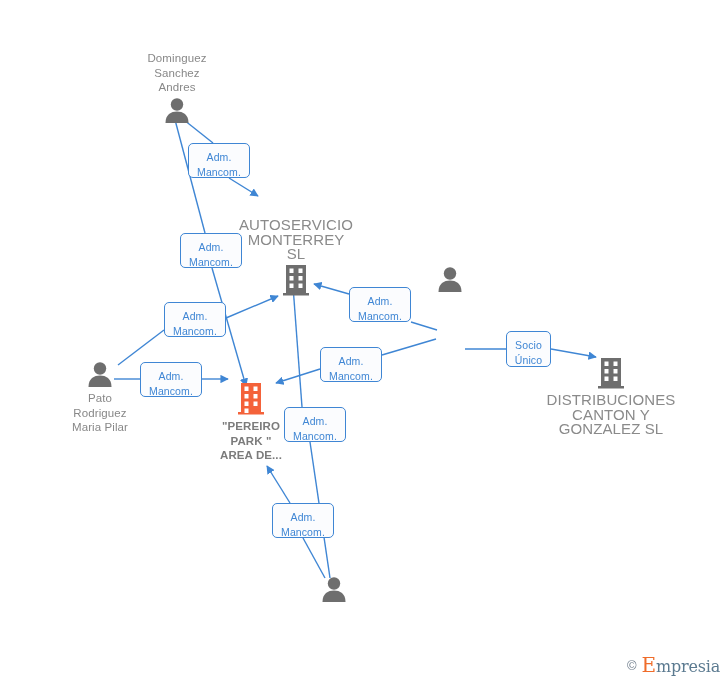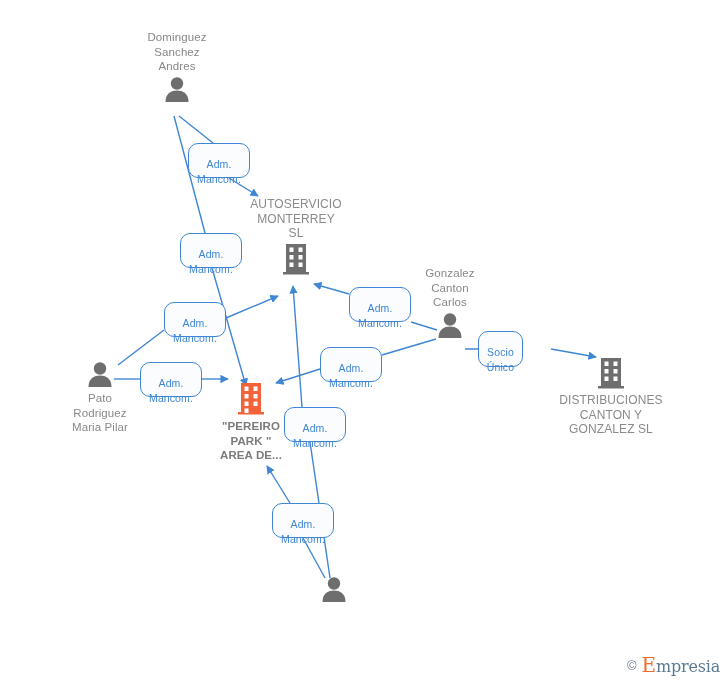--- a/index.html
+++ b/index.html
@@ -27,43 +27,44 @@
   .node-icon {
     display: block;
     margin: 0 auto;
   }
   .node-label {
     font-size: 11.5px;
     line-height: 14.6px;
     color: #888888;
     white-space: pre-line;
     letter-spacing: 0.1px;
+    margin-top: 21px;
   }
   .node-label.above { margin-bottom: 2px; }
   .node-label.below { margin-top: 4px; }
   .node-label.company-main {
     color: #7b7b7b;
     font-weight: bold;
     font-size: 11.5px;
   }
   .node-label.company-gray {
     color: #8a8a8a;
-    font-size: 12px;
+    font-size: 15px;
   }
   .edge-label {
     position: absolute;
     box-sizing: border-box;
     border: 1.3px solid #3f86d4;
-    border-radius: 10px;
+    border-radius: 5px;
     background: #fbfcfe;
     color: #3f86d4;
     font-size: 10.5px;
     line-height: 15px;
     text-align: center;
-    padding-top: 13px;
+    padding-top: 6px;
     white-space: pre-line;
     letter-spacing: 0.1px;
   }
   .watermark {
     position: absolute;
     right: 8px;
     bottom: 8px;
     display: flex;
     align-items: center;
     gap: 5px;
@@ -140,23 +141,20 @@
       <rect x="16.5" y="4.5" width="4" height="4.5"></rect>
       <rect x="7.5" y="12" width="4" height="4.5"></rect>
       <rect x="16.5" y="12" width="4" height="4.5"></rect>
       <rect x="7.5" y="19.5" width="4" height="4.5"></rect>
       <rect x="16.5" y="19.5" width="4" height="4.5"></rect>
     </g>
   </svg>
 </div>
 
 <div class="node" style="left:390px; top:266px; width:120px;">
-  <div class="node-label above">Gonzalez
-Canton
-Carlos</div>
   <svg class="node-icon" width="28" height="26" viewBox="0 0 28 26">
     <circle cx="14" cy="7.5" r="6.2" fill="#6e6e6e"></circle>
     <path d="M 2.5 26 C 2.5 17.5 8 14.5 14 14.5 C 20 14.5 25.5 17.5 25.5 26 Z" fill="#6e6e6e"></path>
   </svg>
 </div>
 
 <div class="node" style="left:531px; top:357px; width:160px;">
   <svg class="node-icon" width="28" height="32" viewBox="0 0 28 32">
     <rect x="4" y="1" width="20" height="29" fill="#6e6e6e"></rect>
     <rect x="1" y="29" width="26" height="2.5" fill="#6e6e6e"></rect>
@@ -227,19 +225,19 @@
 
 <div class="edge-label" style="left:320px; top:347px; width:62px; height:35px;">Adm.
 Mancom.</div>
 
 <div class="edge-label" style="left:284px; top:407px; width:62px; height:35px;">Adm.
 Mancom.</div>
 
 <div class="edge-label" style="left:272px; top:503px; width:62px; height:35px;">Adm.
 Mancom.</div>
 
-<div class="edge-label" style="left:478px; top:331px; width:45px; height:36px;">Socio
+<div class="edge-label" style="left:506px; top:331px; width:45px; height:36px;">Socio
 Único</div>
 
 <div class="watermark">
   <span class="wm-c">©</span>
   <span class="wm-text"><span class="wm-e">E</span><span>mpresia</span></span>
 </div>
 
 </body></html>

